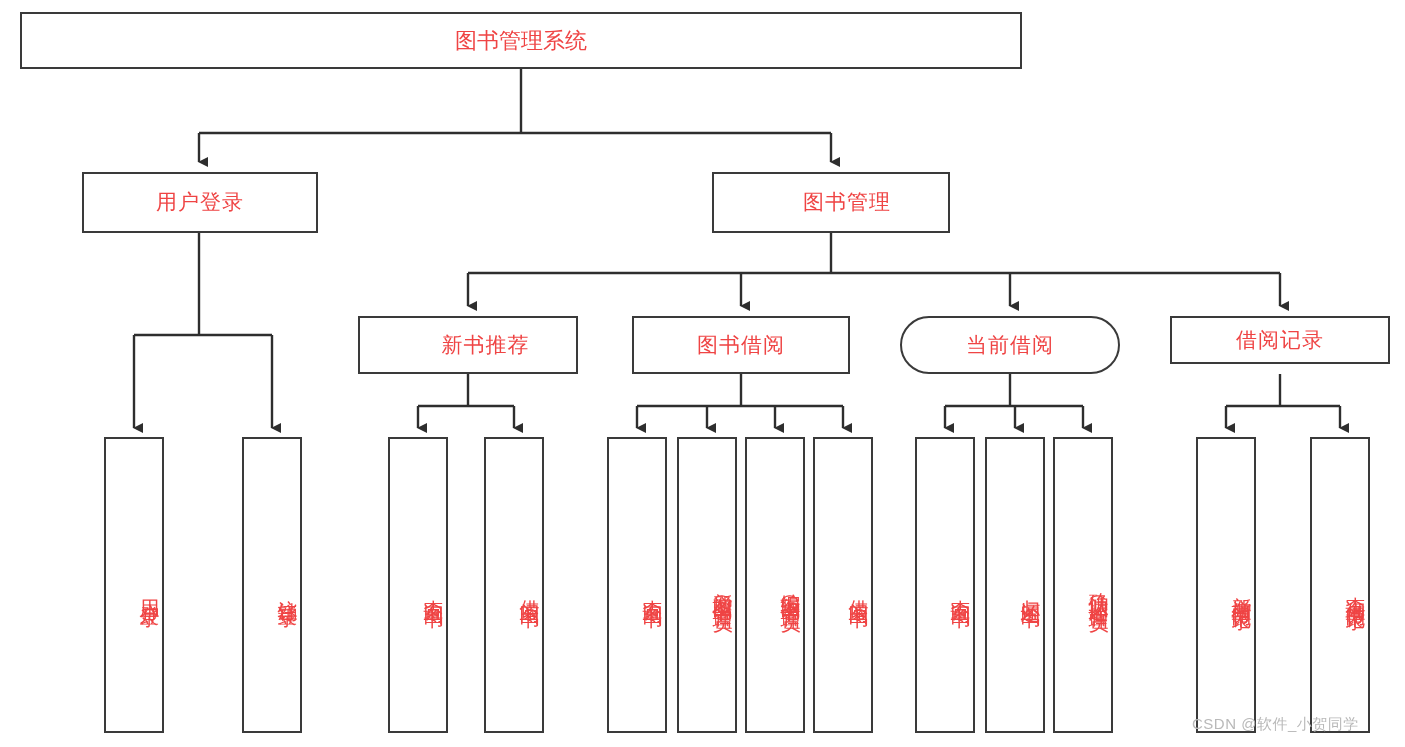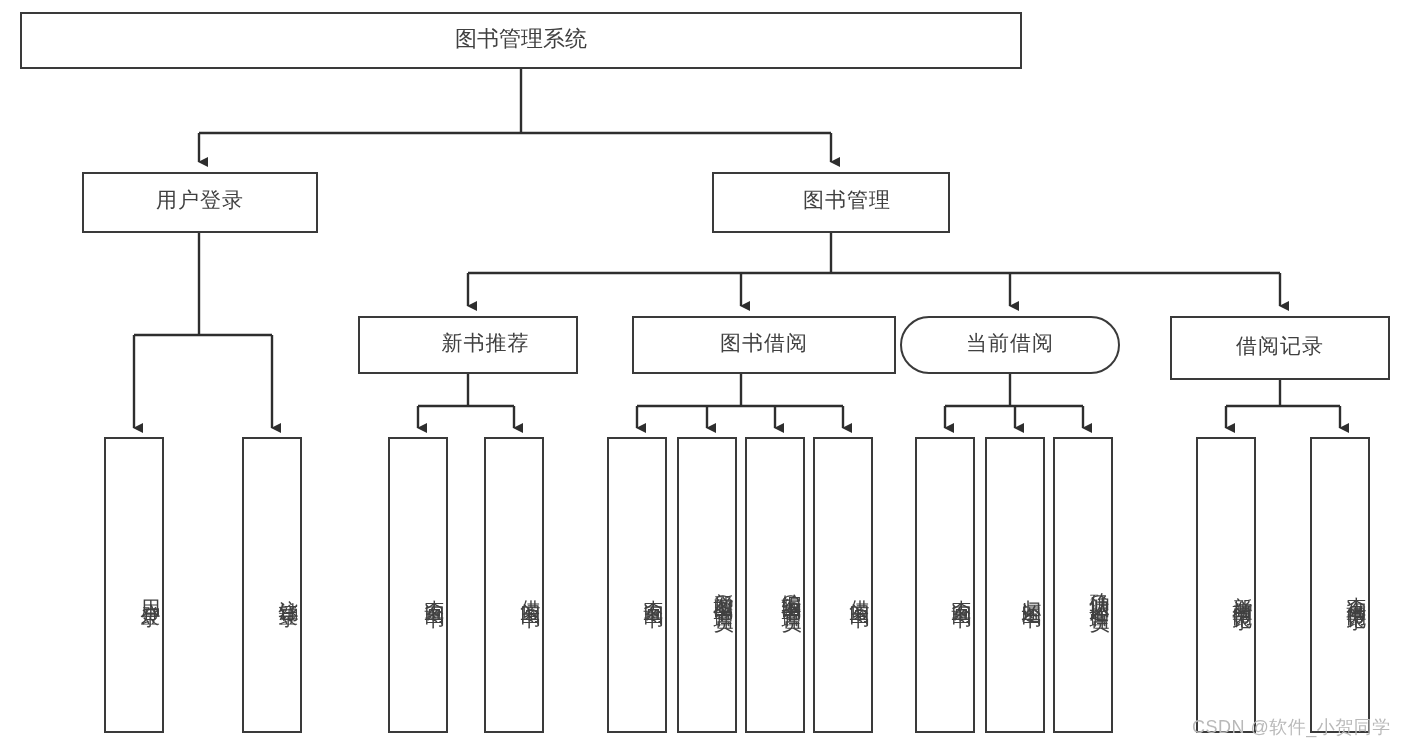--- a/index.html
+++ b/index.html
@@ -23,27 +23,26 @@
     top: 0;
     width: 1405px;
     height: 747px;
     pointer-events: none;
   }
   .node {
     position: absolute;
     box-sizing: border-box;
     border: 2px solid #3a3a3a;
     background: #ffffff;
-    color: #404040;
+    color: #ef4444;
     display: flex;
     align-items: center;
     justify-content: center;
     text-align: center;
     line-height: 1.25;
-    font-family: Liberation Mono, monospace;
   }
   .node.h {
     font-size: 21px;
     letter-spacing: 1px;
   }
   .node.root {
     font-size: 22px;
   }
   .node.v {
     writing-mode: vertical-rl;
@@ -52,21 +51,21 @@
     letter-spacing: 3px;
     padding-top: 10px;
     align-items: flex-start;
     justify-content: center;
   }
   .node .lbl {
     display: block;
   }
   .watermark {
     position: absolute;
-    font-size: 18px;
+    font-size: 15px;
     color: #b9b9b9;
     letter-spacing: 0.5px;
     white-space: nowrap;
     user-select: none;
   }
 </style>
 </head>
 <body>
 
 <div id="canvas">
@@ -128,27 +127,27 @@
   <div class="node h" style="left:82px; top:172px; width:236px; height:61px;">
     <span class="lbl">用户登录</span>
   </div>
   <div class="node h" style="left:712px; top:172px; width:238px; height:61px;padding-left:32px;">
     <span class="lbl">图书管理</span>
   </div>
 
   <div class="node h" style="left:358px; top:316px; width:220px; height:58px;padding-left:35px;">
     <span class="lbl">新书推荐</span>
   </div>
-  <div class="node h" style="left:632px; top:316px; width:264px; height:58px;text-align:center;">
+  <div class="node h" style="left:632px; top:316px; width:218px; height:58px;text-align:center;">
     <span class="lbl">图书借阅</span>
   </div>
   <div class="node h" style="left:900px; top:316px; width:220px; height:58px;border-radius:29px;">
     <span class="lbl">当前借阅</span>
   </div>
-  <div class="node h" style="left:1170px; top:316px; width:220px; height:64px;text-align:center;">
+  <div class="node h" style="left:1170px; top:316px; width:220px; height:48px;text-align:center;">
     <span class="lbl">借阅记录</span>
   </div>
 
   <div class="node v" style="left:104px; top:437px; width:60px; height:296px;">
     <span class="lbl">用户登录</span>
   </div>
   <div class="node v" style="left:242px; top:437px; width:60px; height:296px;">
     <span class="lbl">注销登录</span>
   </div>
 

